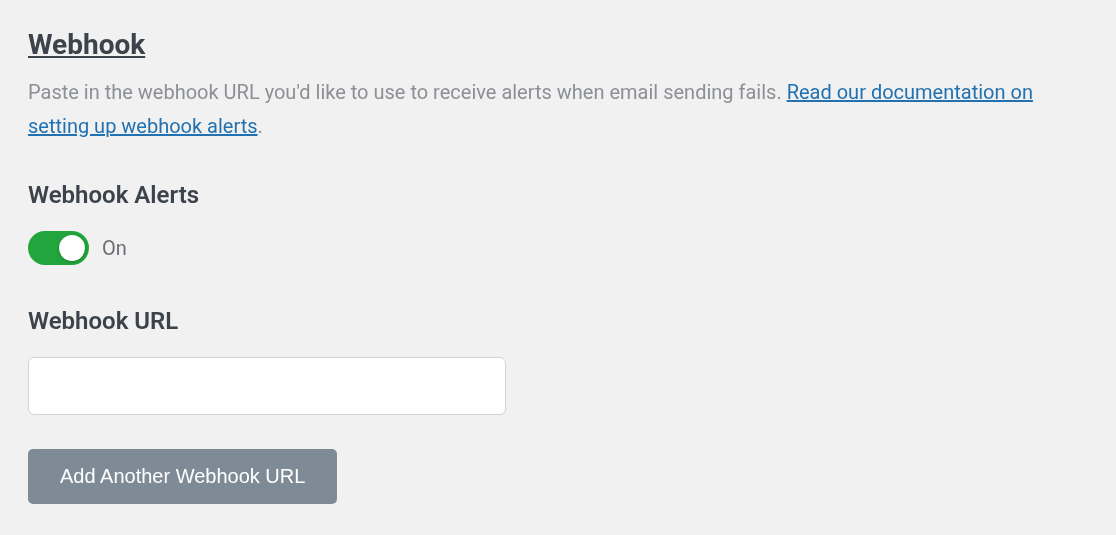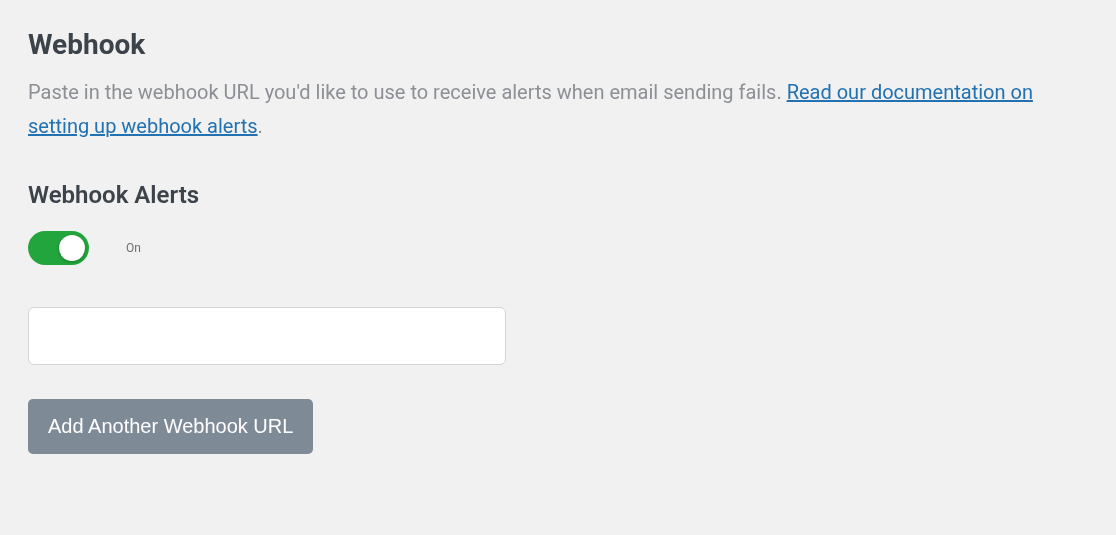--- a/index.html
+++ b/index.html
@@ -13,20 +13,21 @@
       padding: 28px 28px 28px 28px;
       width: 1116px;
       min-height: 535px;
       color: #3c434a;
     }
     .section-title {
       font-size: 28px;
       font-weight: 700;
       color: #3c434a;
       margin-bottom: 14px;
+      text-decoration: underline;
     }
     .section-description {
       font-size: 20px;
       color: #8c8f94;
       line-height: 1.7;
       margin-bottom: 38px;
     }
     .section-description a {
       color: #2271b1;
       text-decoration: underline;
@@ -57,23 +58,22 @@
       position: absolute;
       right: 2px;
       top: 2px;
       width: 26px;
       height: 26px;
       background: #ffffff;
       border-radius: 50%;
       box-shadow: 0 1px 3px rgba(0,0,0,0.25);
     }
     .toggle-label {
-      font-size: 12px;
+      font-size: 20px;
       color: #6b6f74;
-      margin-left: 24px;
     }
     .url-group {
       margin-bottom: 34px;
     }
     .text-input {
       width: 478px;
       height: 58px;
       background: #ffffff;
       border: 1px solid #d4d4d4;
       border-radius: 6px;
@@ -83,21 +83,21 @@
       outline: none;
     }
     .btn-secondary {
       display: inline-block;
       background: #7e8b97;
       color: #ffffff;
       font-size: 20px;
       font-weight: 500;
       border: none;
       border-radius: 5px;
-      padding: 16px 20px;
+      padding: 16px 32px;
       cursor: pointer;
     }
   </style>
 </head>
 <body>
 
 
 
 <h2 class="section-title">Webhook</h2>
 
@@ -108,19 +108,20 @@
 <div class="field-label">Webhook Alerts</div>
 
 <div class="toggle-row">
   <div class="toggle">
     <div class="toggle-knob"></div>
   </div>
   <span class="toggle-label">On</span>
 </div>
 
 <div class="url-group">
+  <div class="field-label">Webhook URL</div>
   <input type="text" class="text-input" value="" style="">
 </div>
 
 <button class="btn-secondary">Add Another Webhook URL</button>
 
 
 
 
 </body></html>

